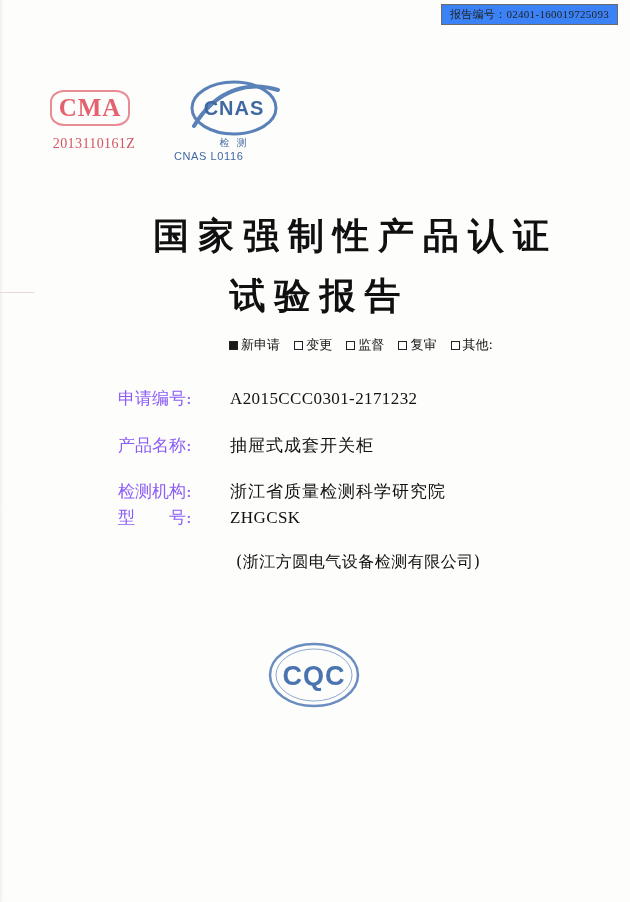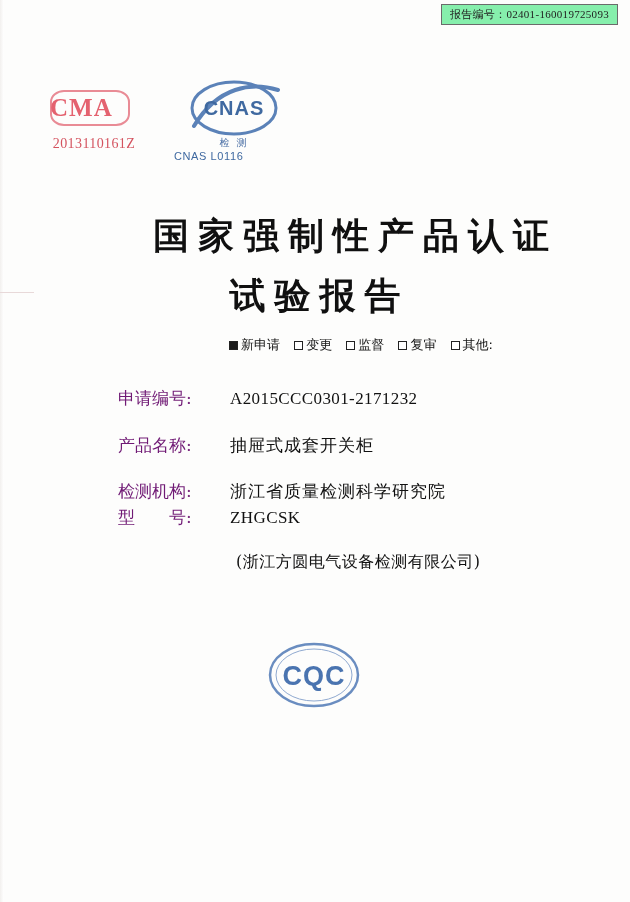--- a/index.html
+++ b/index.html
@@ -45,21 +45,21 @@
   .report-no {
     position: absolute;
     top: 4px;
     right: 12px;
     border: 1px solid #6b6b6b;
     padding: 2px 8px 3px 8px;
     font-size: 11px;
     line-height: 14px;
     letter-spacing: 0.3px;
     color: #222;
-    background: #86efac;
+    background: #3b82f6;
     white-space: nowrap;
   }
   .report-no .rn-label { font-family: "Liberation Sans", sans-serif; font-size: 11px; }
   .report-no .rn-value { font-family: "Liberation Serif", serif; font-size: 11px; }
 
   
   .marks {
     position: absolute;
     top: 78px;
     left: 44px;
@@ -85,20 +85,21 @@
     border-radius: 14px / 12px;
     box-sizing: border-box;
   }
   .cma-text {
     position: absolute;
     left: 0;
     top: 0;
     width: 80px;
     height: 36px;
     line-height: 36px;
+    text-align: center;
     font-family: "Liberation Serif", serif;
     font-weight: bold;
     font-size: 25px;
     color: #e4626f;
     letter-spacing: 1px;
   }
   .cma-code {
     position: absolute;
     left: -10px;
     top: 46px;
@@ -203,21 +204,21 @@
   }
   .field {
     display: flex;
     align-items: baseline;
     margin-bottom: 22px;
     font-size: 17px;
     line-height: 24px;
   }
   .field .label {
     font-family: "DejaVu Serif", serif;
-    color: #701a75;
+    color: #8b5cf6;
     white-space: nowrap;
     width: 112px;
     flex: none;
   }
   .field .value {
     font-family: Liberation Serif, serif;
     color: #111;
     letter-spacing: 0.4px;
   }
   .field .value.cjk {

